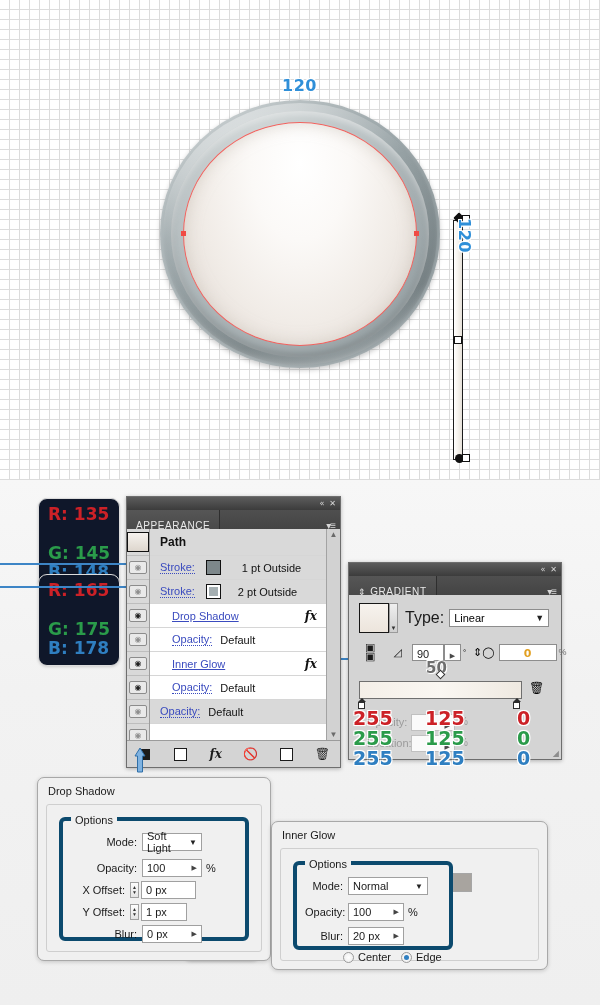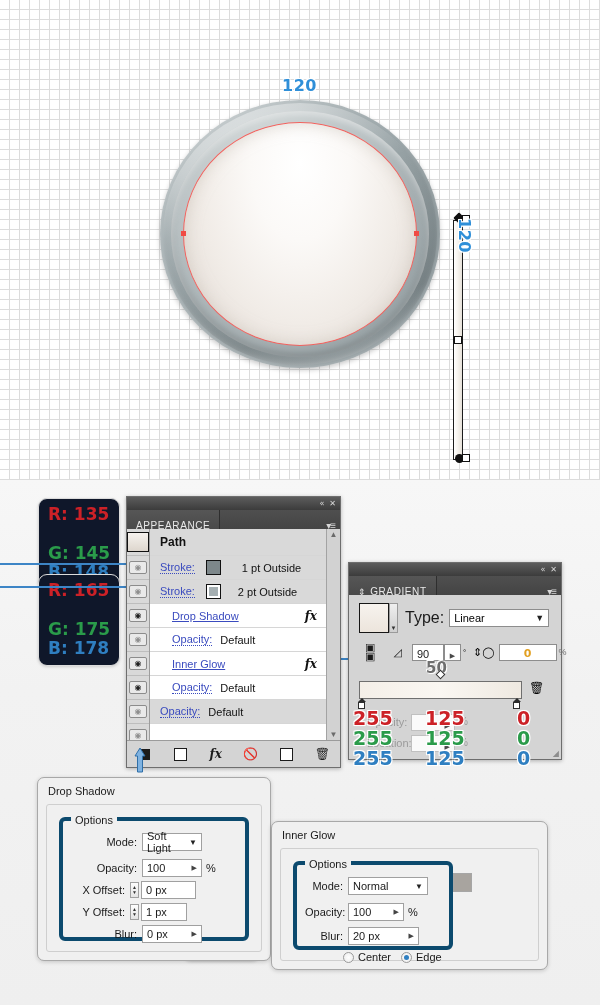--- a/index.html
+++ b/index.html
@@ -509,21 +509,21 @@
         <span class="flabel" style="width:38px;">Opacity:</span>
         <span class="winfield" style="width:56px;margin-left:5px;">
           <span>100</span>
           <span class="arw">▶</span>
         </span>
         <span style="margin-left:4px;">%</span>
       </div>
 
       <div class="frow" style="left:8px;top:62px;">
         <span class="flabel" style="width:38px;">Blur:</span>
-        <span class="winfield" style="width:71px;margin-left:5px;align-items:center;">
+        <span class="winfield" style="width:56px;margin-left:5px;align-items:center;">
           <span>20 px</span>
           <span class="arw">▶</span>
         </span>
       </div>
 
       <div class="frow" style="left:46px;top:86px;">
         <span class="radio"></span>
         <span style="margin-left:4px;">Center</span>
         <span class="radio on" style="margin-left:10px;"></span>
         <span style="margin-left:4px;">Edge</span>

